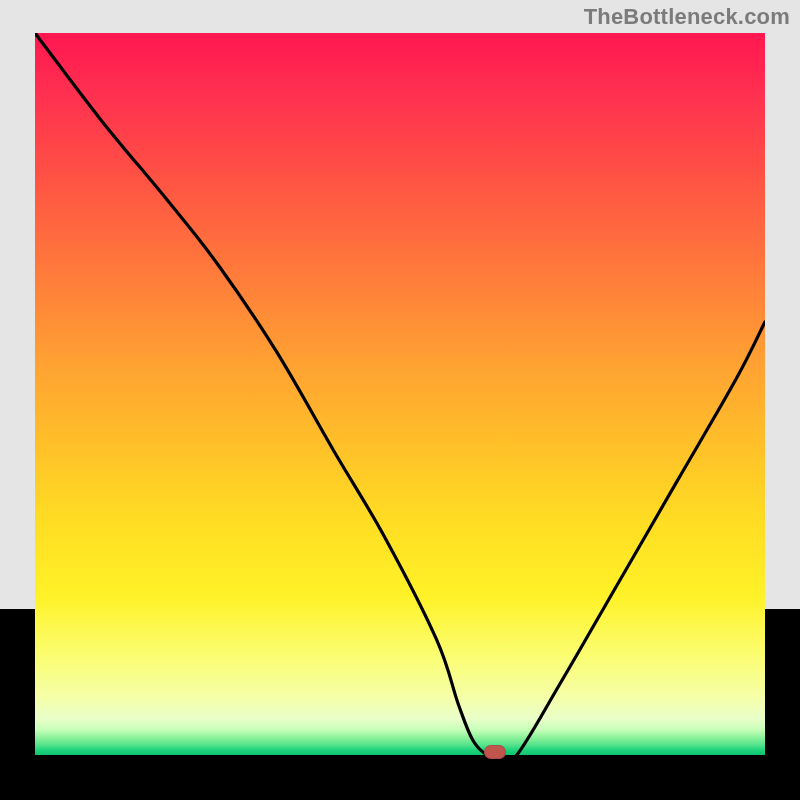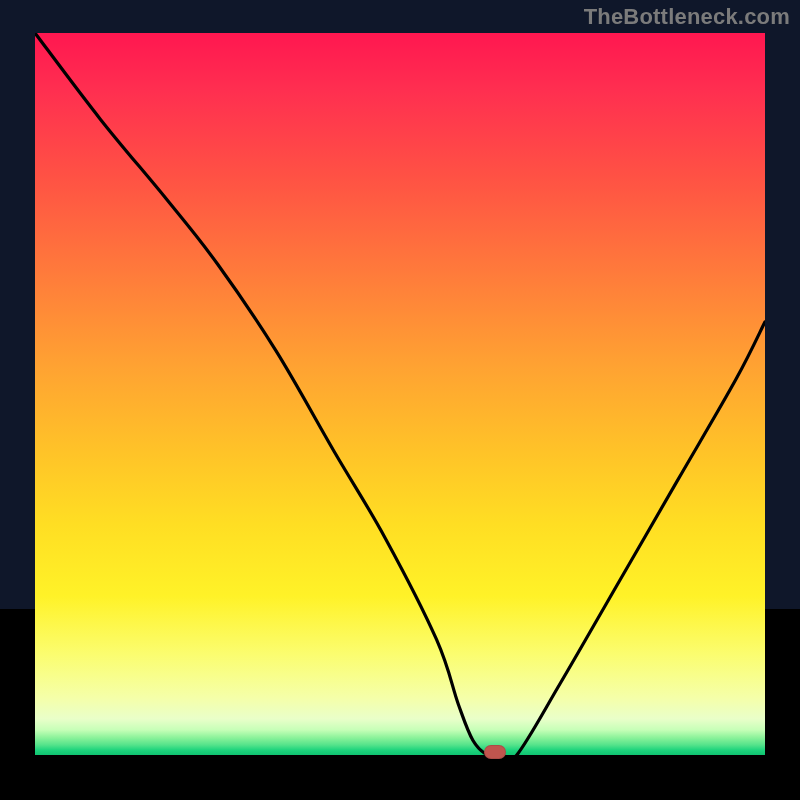--- a/index.html
+++ b/index.html
@@ -7,21 +7,21 @@
     padding: 0;
     width: 800px;
     height: 800px;
     background: #000;
     overflow: hidden;
   }
   .frame {
     position: relative;
     width: 800px;
     height: 609px;
-    background: #0f172a;
+    background: #e5e5e5;
   }
   .attribution {
     position: absolute;
     top: 4px;
     right: 10px;
     color: #7b7b7b;
     font-family: Arial, Helvetica, sans-serif;
     font-size: 22px;
     font-weight: bold;
     letter-spacing: 0.2px;

